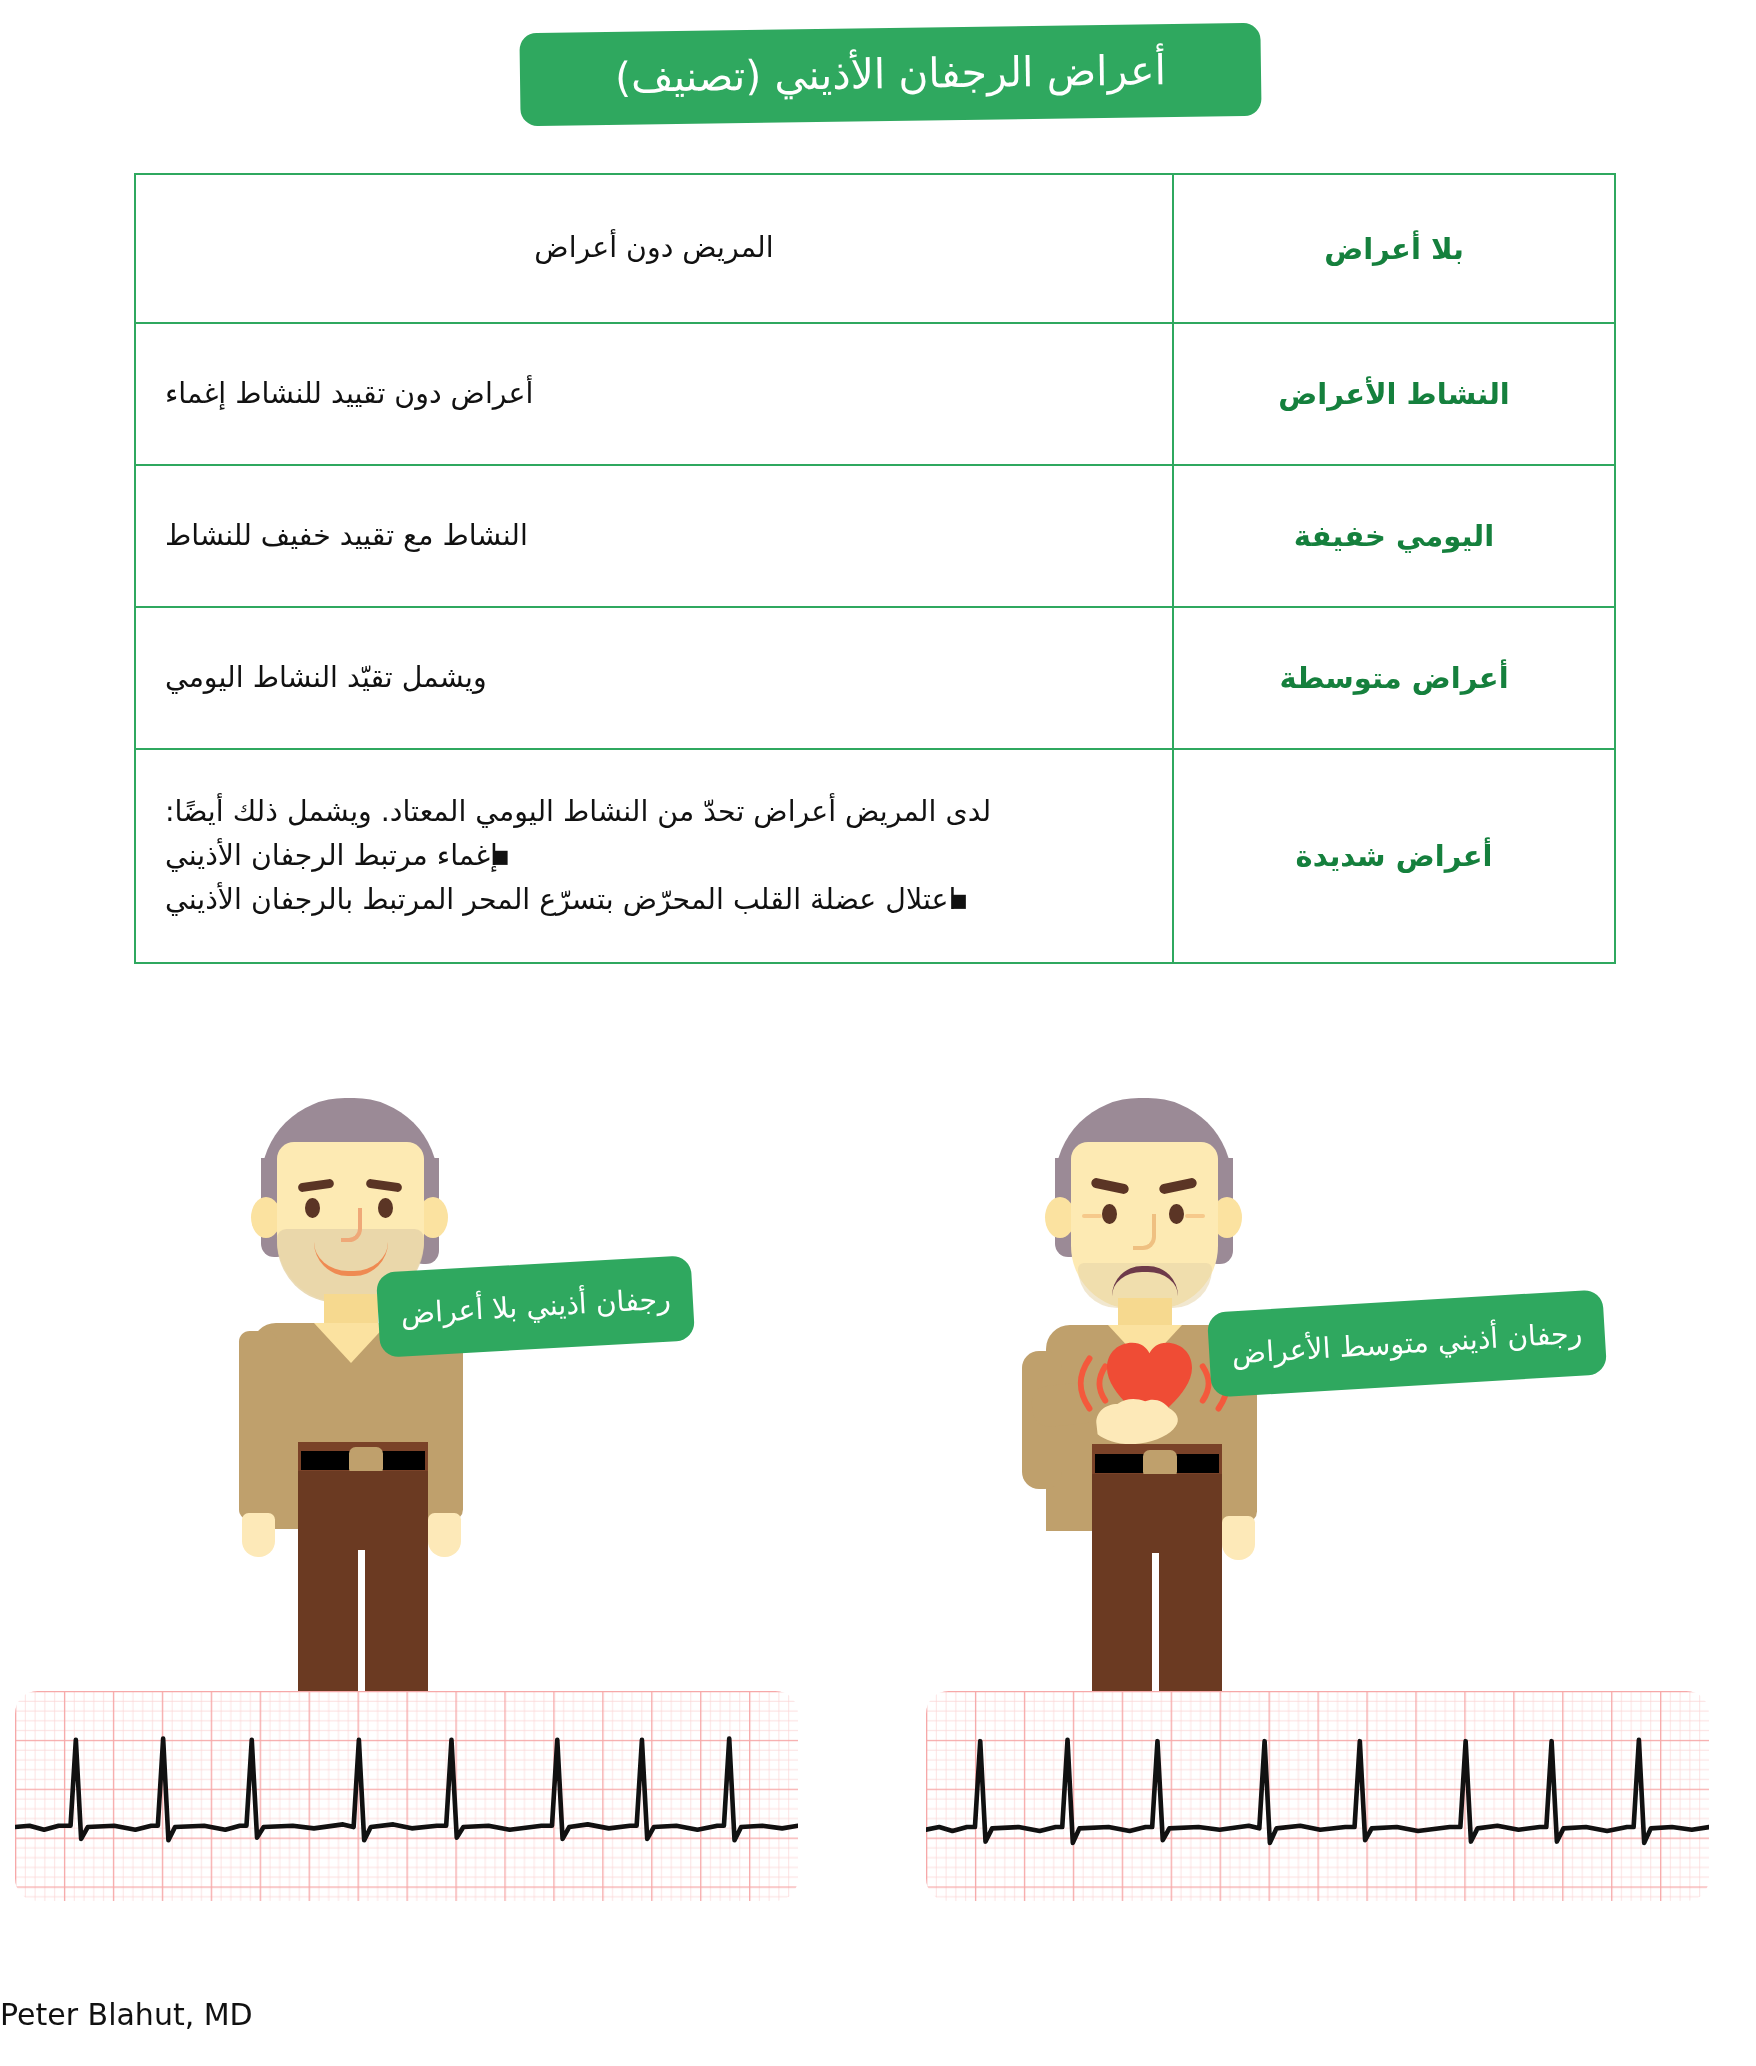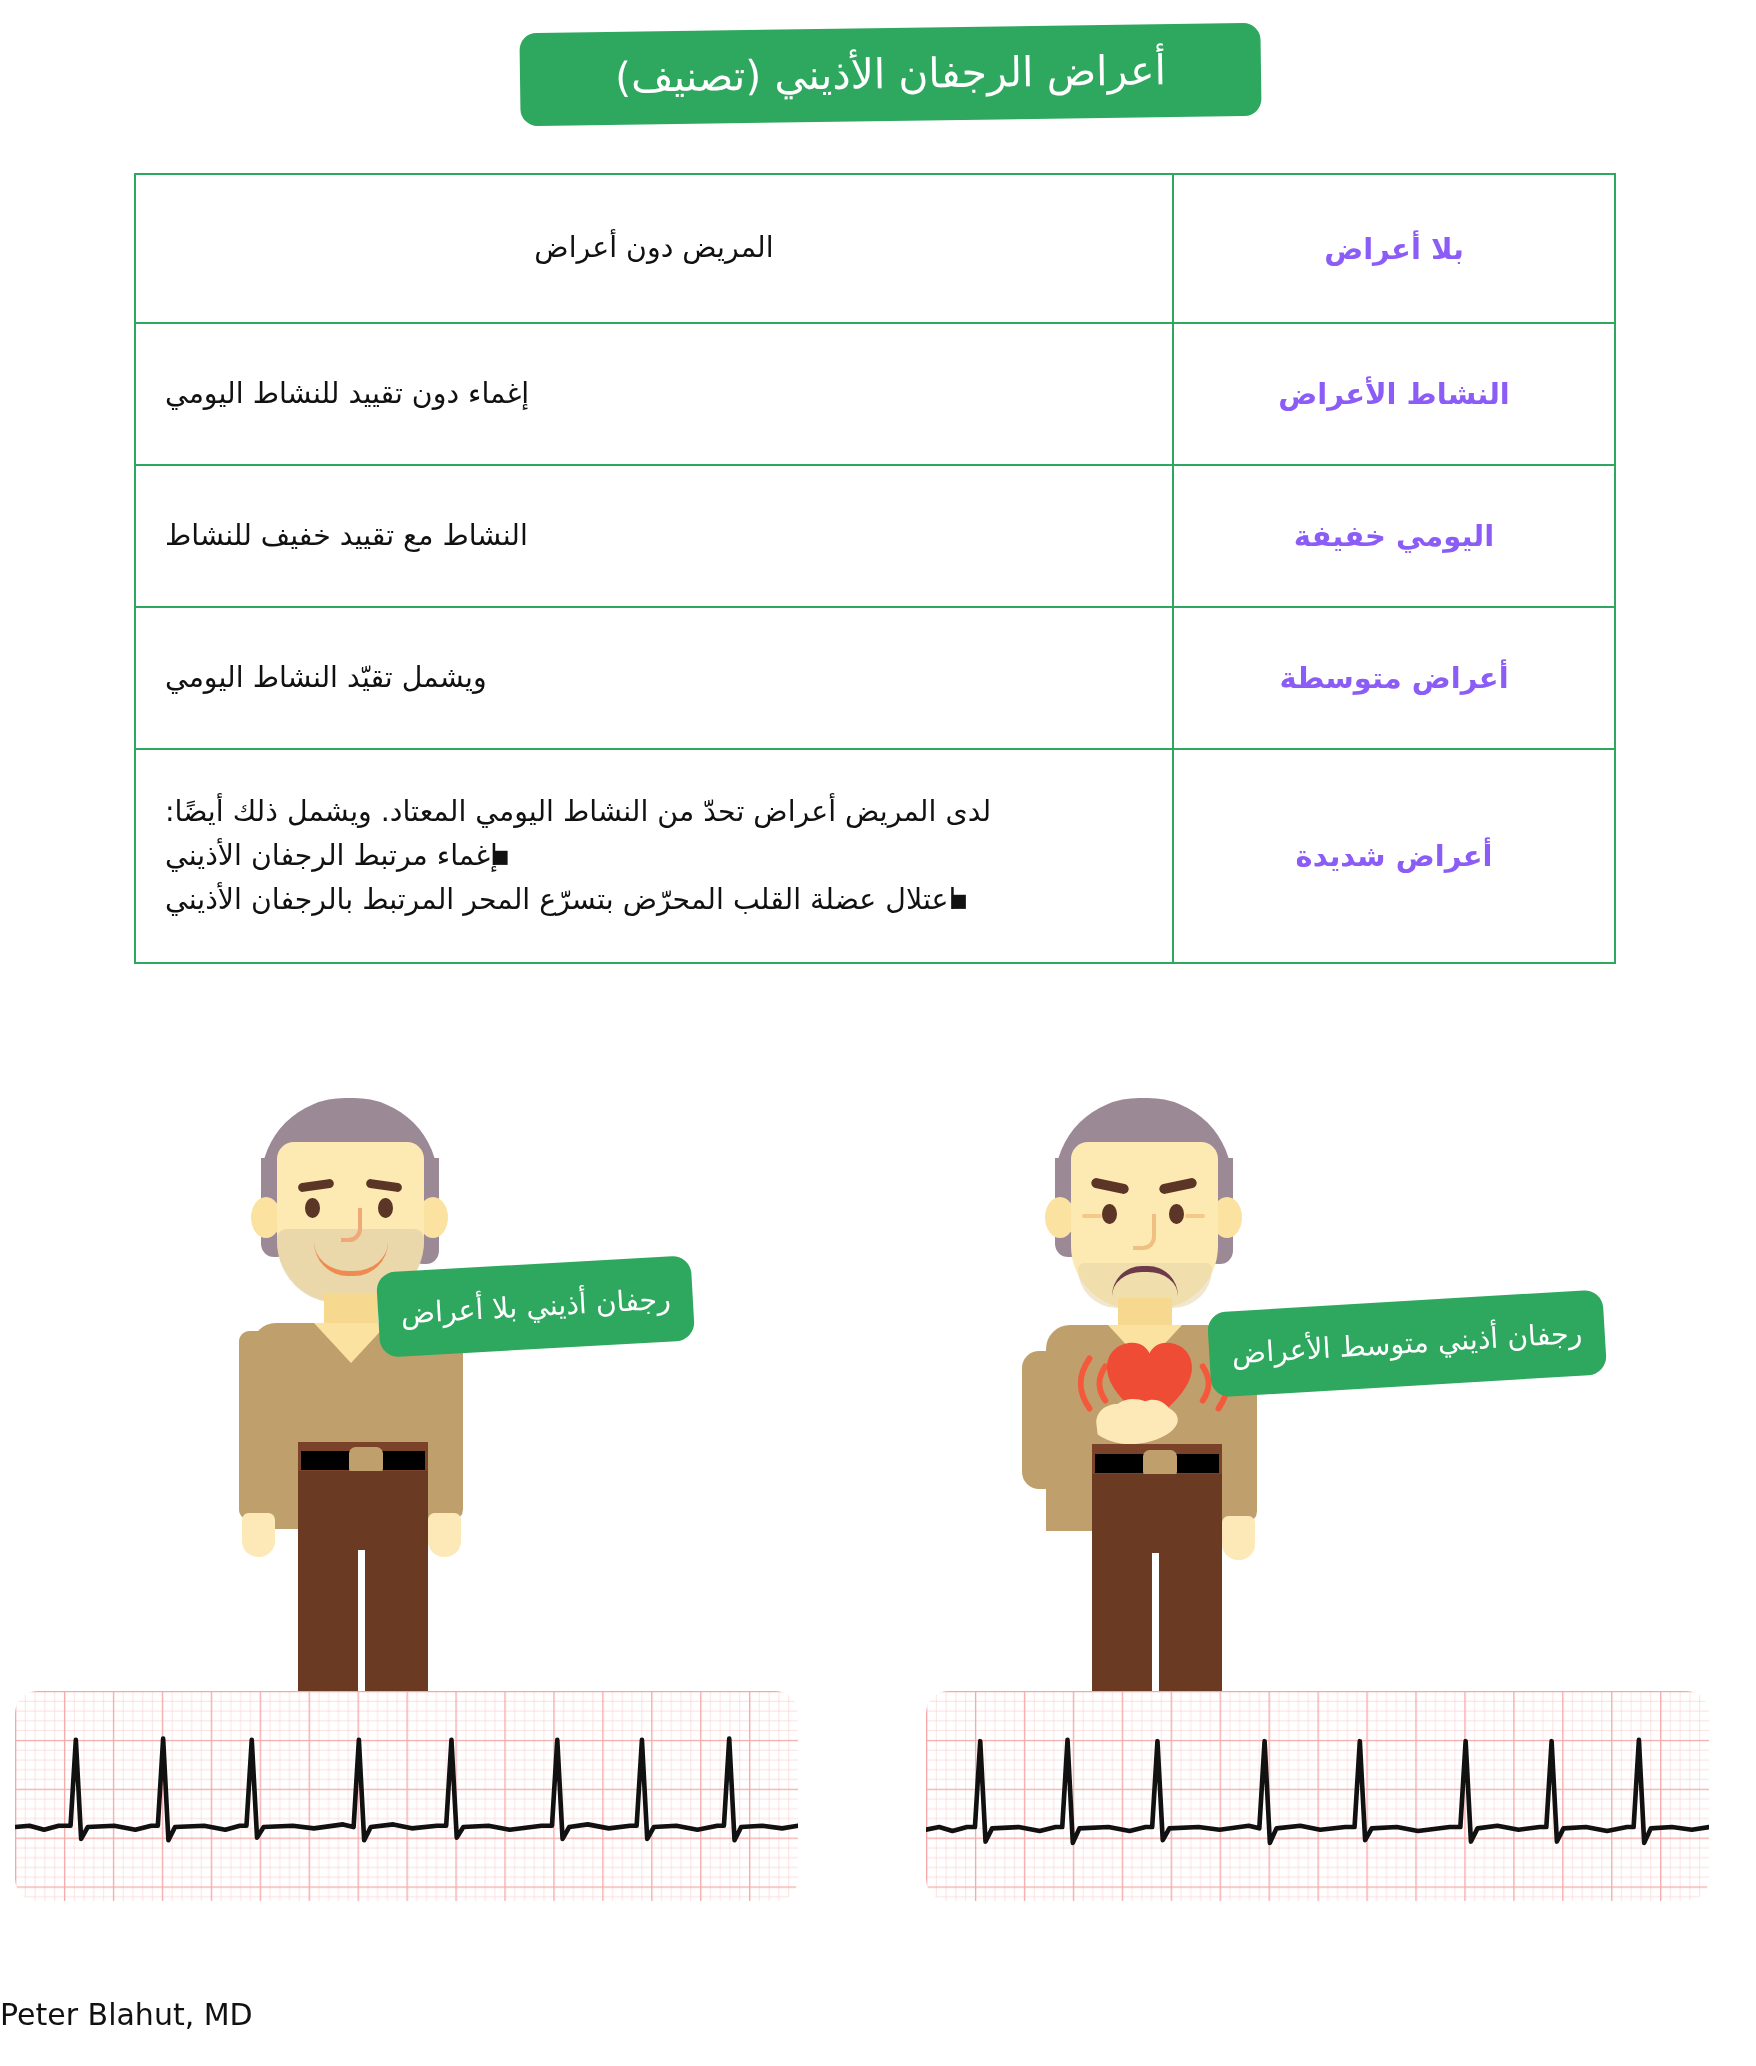--- a/index.html
+++ b/index.html
@@ -20,21 +20,21 @@
 
   
   #symptom-table{
     position:absolute;left:134px;top:173px;width:1482px;
     border-collapse:collapse;table-layout:fixed;direction:rtl;
   }
   #symptom-table td{
     border:2px solid #2fa85f;vertical-align:middle;padding:0 29px;
   }
   td.cat-cell{
-    width:382px;text-align:center;font-weight:bold;font-size:29px;color:#8b5cf6;
+    width:382px;text-align:center;font-weight:bold;font-size:29px;color:#15803d;
   }
   td.desc-cell{
     width:auto;text-align:left;font-size:28.4px;color:#111;line-height:1.55;
   }
   tr.r1 td{height:147px;text-align:center;}
   tr.r2 td{height:140px;}
   tr.r3 td{height:140px;}
   tr.r4 td{height:140px;}
   tr.r5 td{height:212px;}
   .sev-block{text-align:left;direction:rtl;}
@@ -97,21 +97,21 @@
 </div>
 
 <table id="symptom-table">
   <tbody>
     <tr class="r1">
       <td class="cat-cell">بلا أعراض</td>
       <td class="desc-cell">المريض دون أعراض</td>
     </tr>
     <tr class="r2">
       <td class="cat-cell">النشاط الأعراض</td>
-      <td class="desc-cell">إغماء دون تقييد للنشاط اليومي</td>
+      <td class="desc-cell">أعراض دون تقييد للنشاط إغماء</td>
     </tr>
     <tr class="r3">
       <td class="cat-cell">اليومي خفيفة</td>
       <td class="desc-cell">النشاط مع تقييد خفيف للنشاط</td>
     </tr>
     <tr class="r4">
       <td class="cat-cell">أعراض متوسطة</td>
       <td class="desc-cell">ويشمل تقيّد النشاط اليومي</td>
     </tr>
     <tr class="r5">

